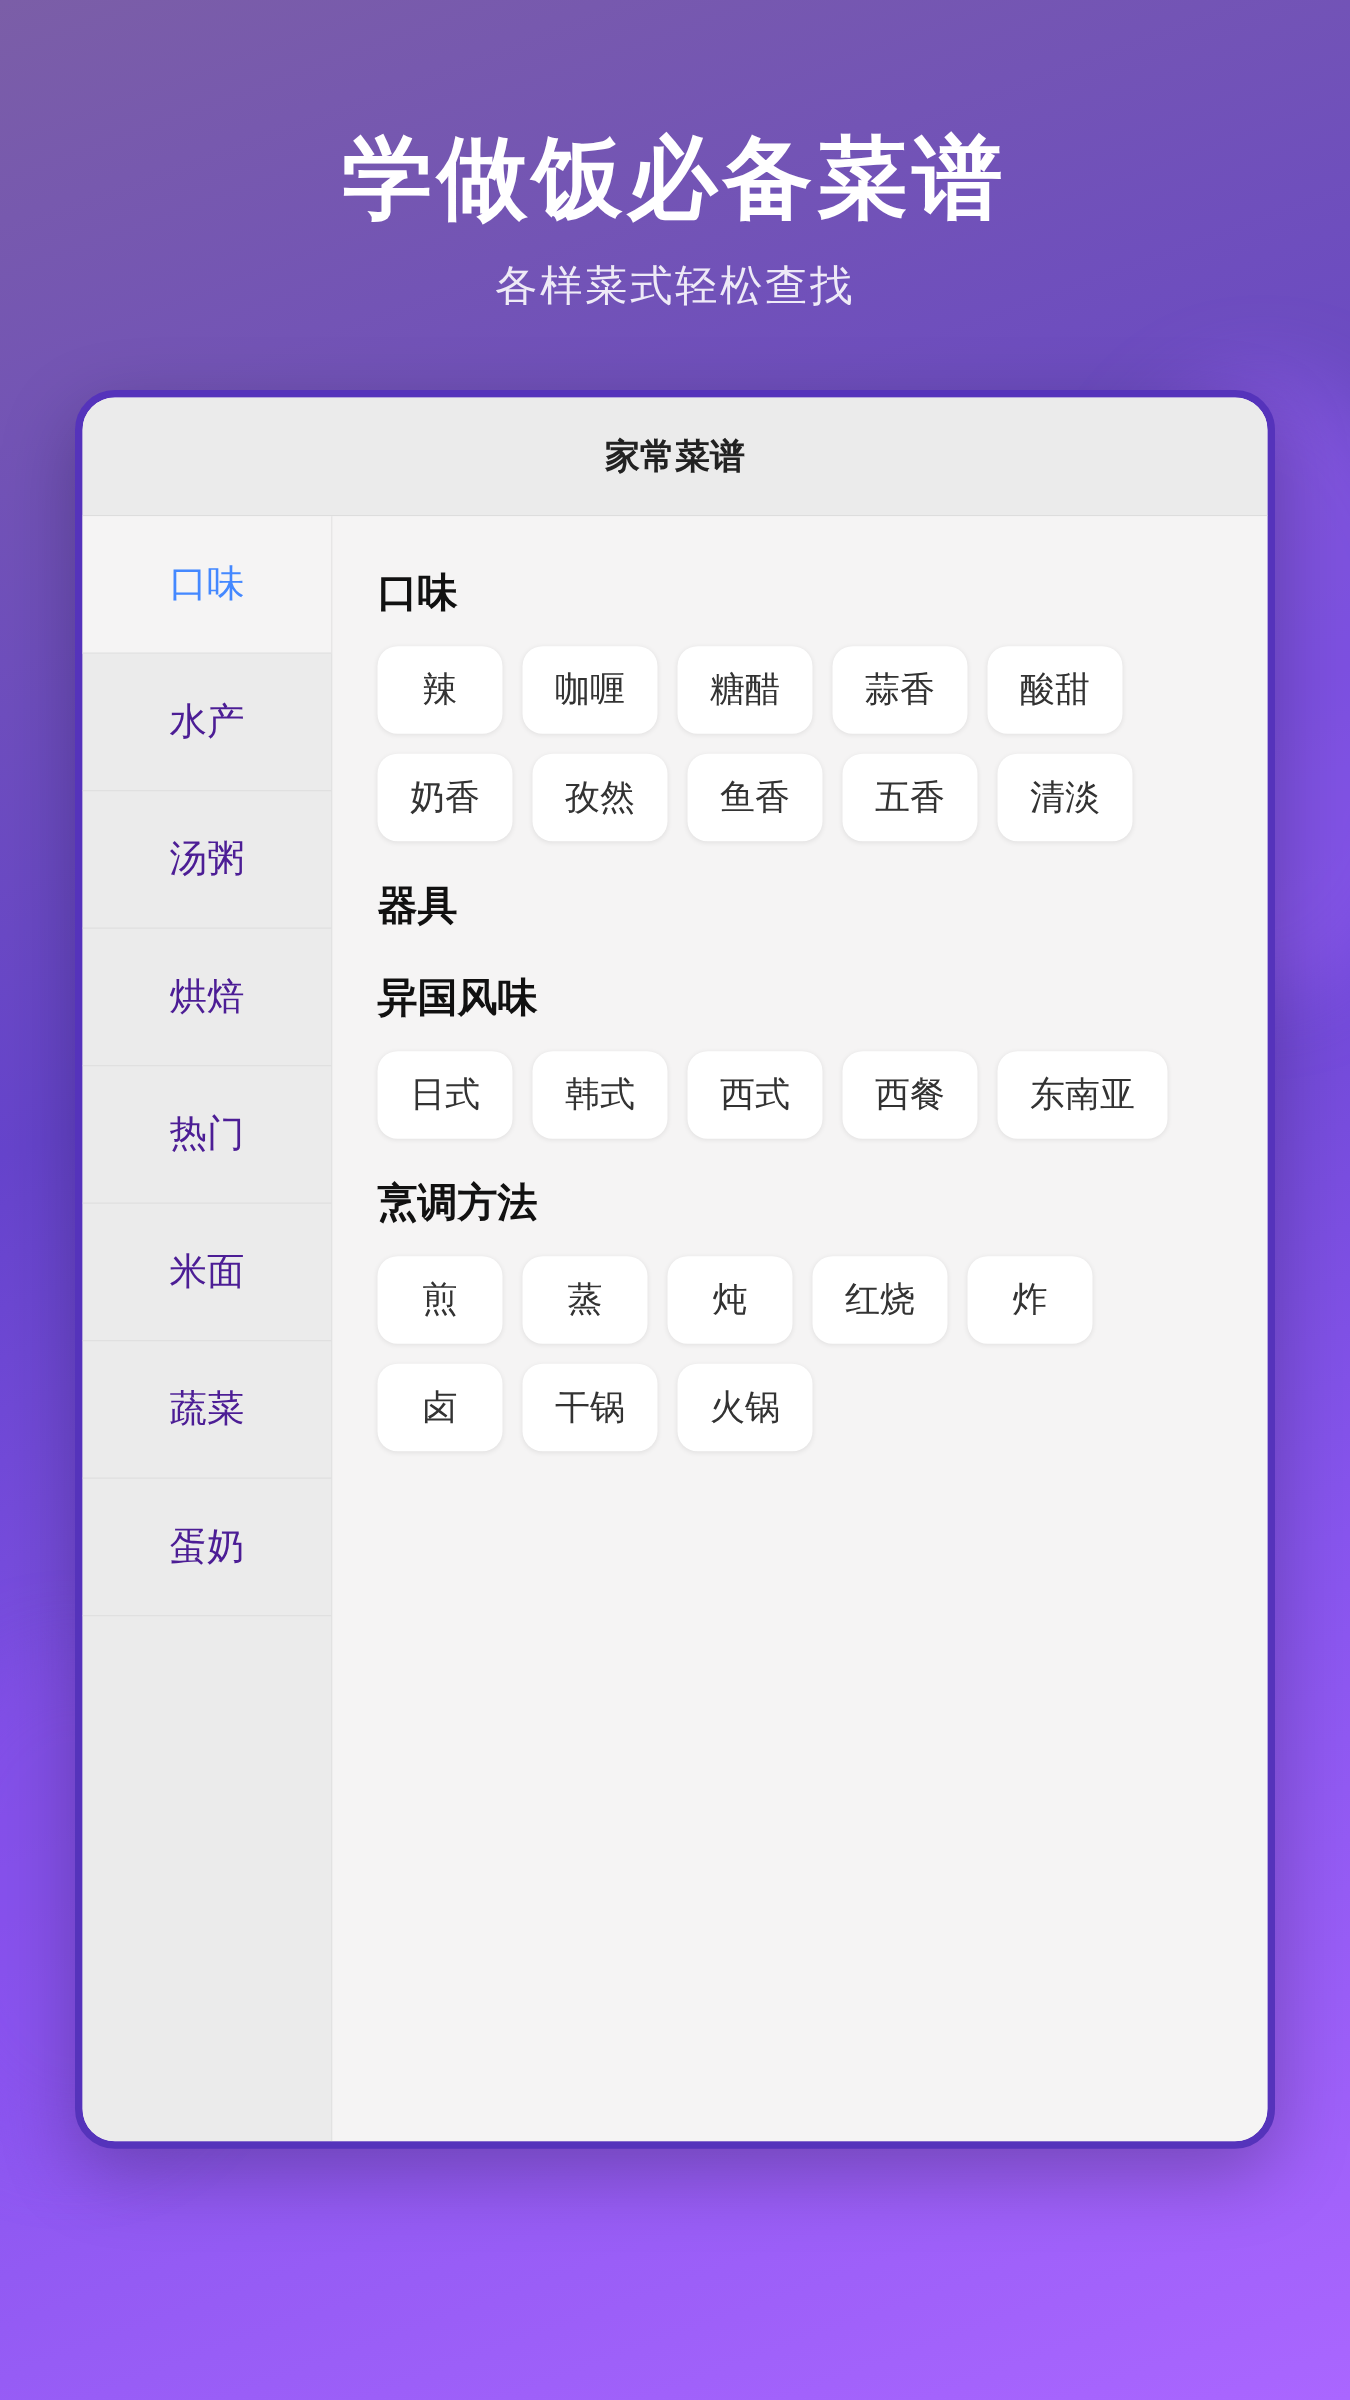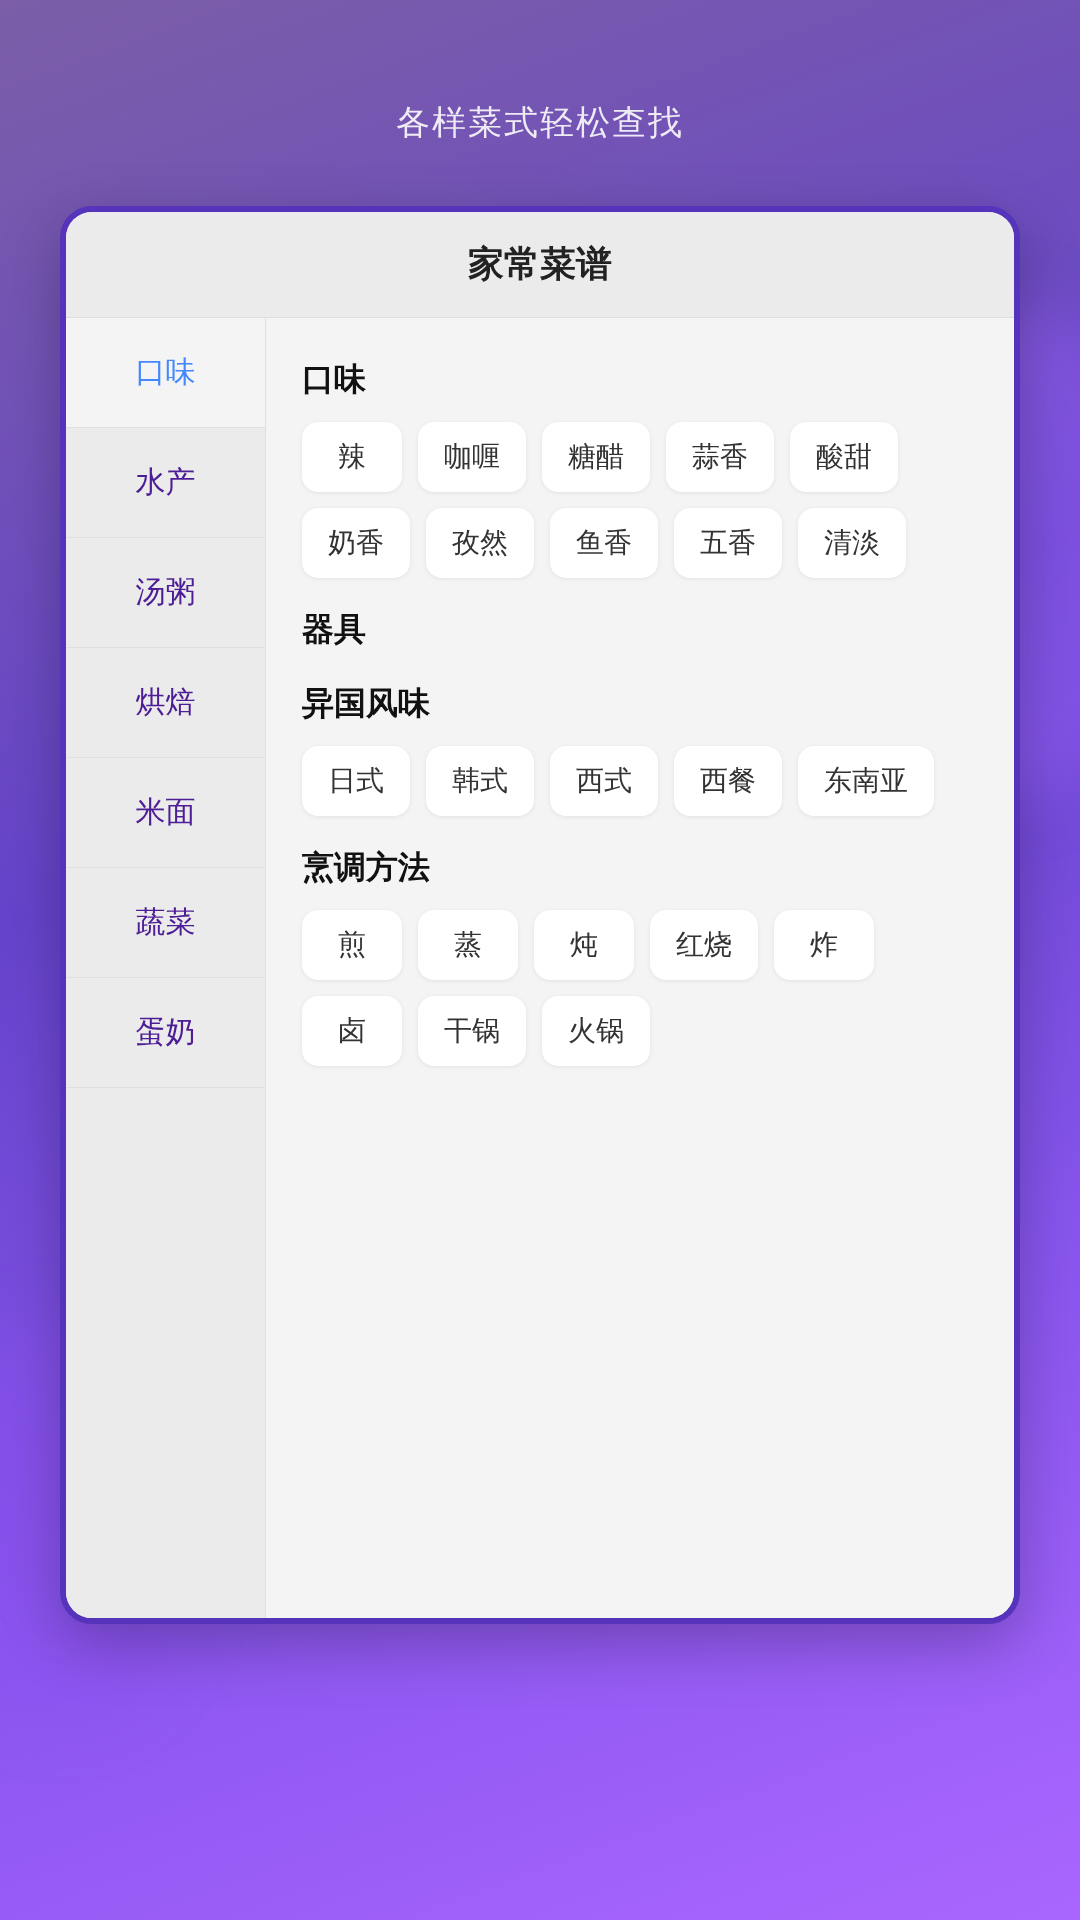--- a/index.html
+++ b/index.html
@@ -72,21 +72,21 @@
       box-shadow: 0 20px 60px rgba(0,0,0,0.25);
       border: 6px solid #5533bb;
       z-index: 2;
       position: relative;
     }
 
     .card-header {
       background: #ebebeb;
       text-align: center;
       padding: 28px 0;
-      font-size: 36px;
+      font-size: 28px;
       font-weight: 600;
       color: #222;
       border-bottom: 1px solid #ddd;
     }
 
     .card-body {
       display: flex;
       flex-direction: row;
       min-height: 1300px;
     }
@@ -151,32 +151,34 @@
       color: #333;
       min-width: 100px;
       text-align: center;
       box-shadow: 0 1px 4px rgba(0,0,0,0.08);
     }
   </style>
 </head>
 <body>
 
 <div class="header">
+  <div class="header-title">学做饭必备菜谱</div>
   <div class="header-subtitle">各样菜式轻松查找</div>
 </div>
 
 <div class="card">
   <div class="card-header">家常菜谱</div>
   <div class="card-body">
     <div class="sidebar">
 
     <div class="sidebar-item active">口味</div>
         <div class="sidebar-item">水产</div>
         <div class="sidebar-item">汤粥</div>
         <div class="sidebar-item">烘焙</div>
+        <div class="sidebar-item">热门</div>
         <div class="sidebar-item">米面</div>
         <div class="sidebar-item">蔬菜</div>
         <div class="sidebar-item">蛋奶</div>
       </div>
     <div class="main-content">
 
     <div class="section">
           <div class="section-title">口味</div>
           <div class="tags">
             <div class="tag">辣</div>

